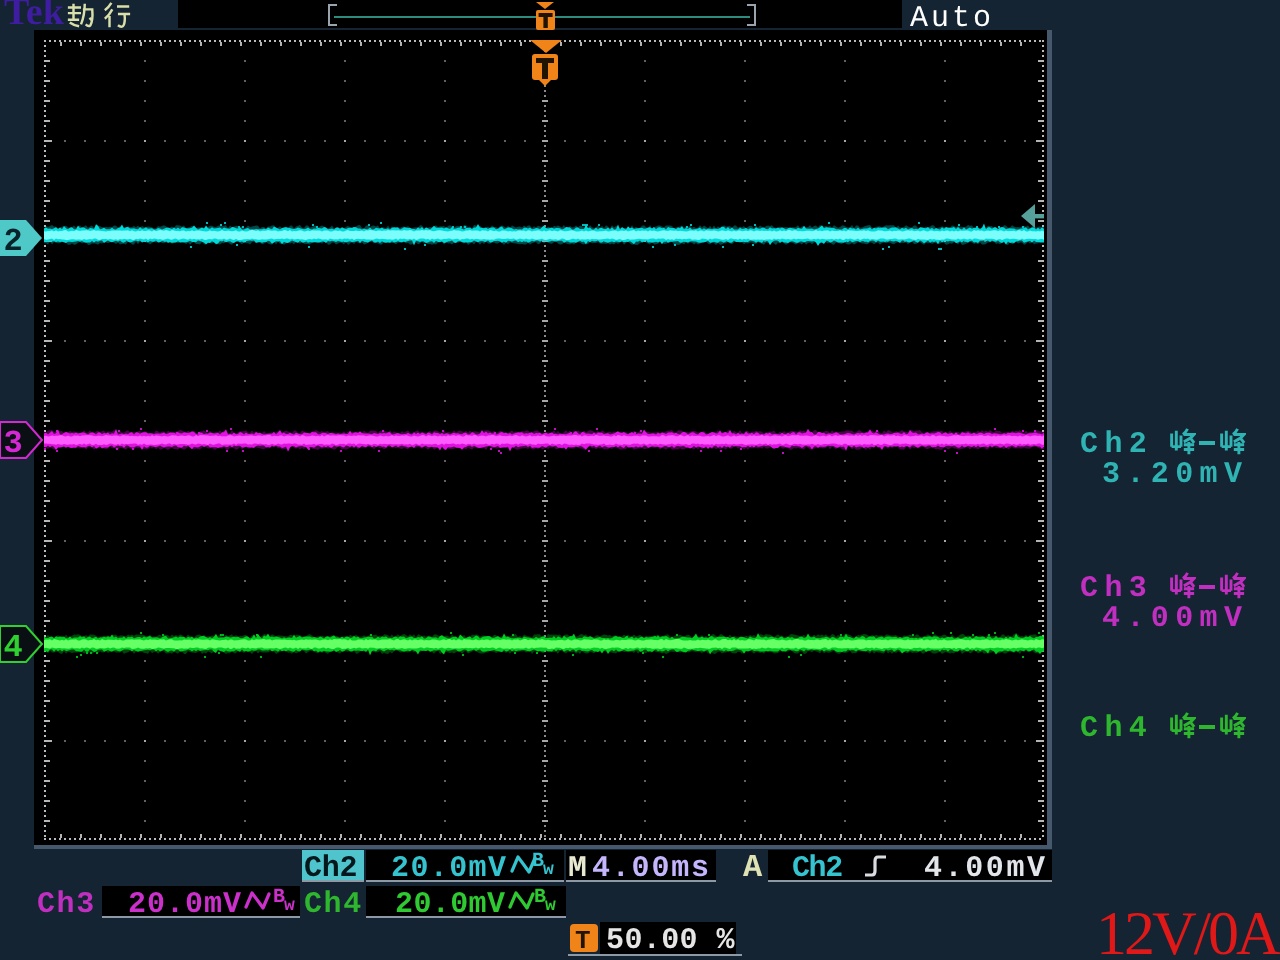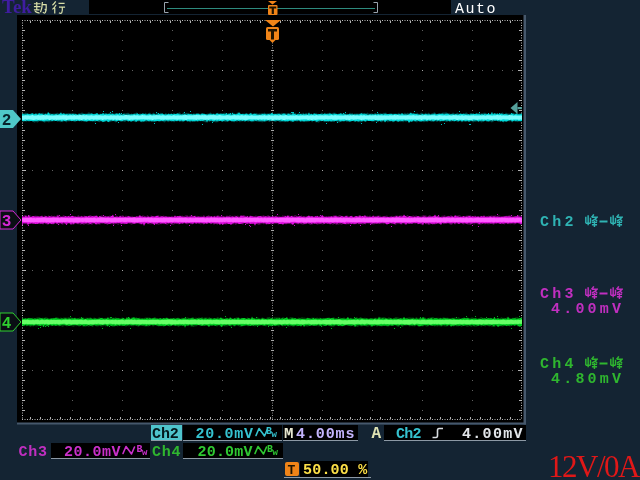--- a/index.html
+++ b/index.html
@@ -534,20 +534,21 @@
     </svg>
     <svg style="position:absolute;left:608px;top:213px" width="15" height="15" viewBox="0 0 16 16">
       <g stroke="#2fb3b3">
         <g stroke-width="1.55" fill="none">
           <path d="M3,4 V11 M5.5,2.5 V13 M8,5 V11 M3,11 H8"></path>
           <path d="M11.5,1.5 Q10.5,3.5 9,4.5 M9.5,4.5 H15 Q13,7 9.5,8.5 M13,6.5 Q14,7.5 15,9"></path>
           <path d="M9.5,10 H15 M9.5,12.5 H15 M12.2,8.5 V15"></path>
         </g>
       </g>
     </svg>
+    <div class="t" style="left:551px;top:229px;font:bold 15px 'Liberation Mono';letter-spacing:3.2px;color:#2fb3b3">3.20mV</div>
     <div class="t" style="left:540px;top:286px;font:bold 15px 'Liberation Mono';letter-spacing:3.2px;color:#c02fc0">Ch3</div>
     <svg style="position:absolute;left:583px;top:285px" width="15" height="15" viewBox="0 0 16 16">
       <g stroke="#c02fc0">
         <g stroke-width="1.55" fill="none">
           <path d="M3,4 V11 M5.5,2.5 V13 M8,5 V11 M3,11 H8"></path>
           <path d="M11.5,1.5 Q10.5,3.5 9,4.5 M9.5,4.5 H15 Q13,7 9.5,8.5 M13,6.5 Q14,7.5 15,9"></path>
           <path d="M9.5,10 H15 M9.5,12.5 H15 M12.2,8.5 V15"></path>
         </g>
       </g>
     </svg>
@@ -579,21 +580,20 @@
     </svg>
     <svg style="position:absolute;left:608px;top:355px" width="15" height="15" viewBox="0 0 16 16">
       <g stroke="#2fb62f">
         <g stroke-width="1.55" fill="none">
           <path d="M3,4 V11 M5.5,2.5 V13 M8,5 V11 M3,11 H8"></path>
           <path d="M11.5,1.5 Q10.5,3.5 9,4.5 M9.5,4.5 H15 Q13,7 9.5,8.5 M13,6.5 Q14,7.5 15,9"></path>
           <path d="M9.5,10 H15 M9.5,12.5 H15 M12.2,8.5 V15"></path>
         </g>
       </g>
     </svg>
-    <div class="t" style="left:551px;top:371px;font:bold 15px 'Liberation Mono';letter-spacing:3.2px;color:#2fb62f">4.80mV</div>
 <div class="t" style="left:150.5px;top:425px;width:31px;height:15px;background:#4fc4cc;border-bottom:1px solid #8d99a5"></div>
     <div class="t" style="left:152px;top:426px;font:bold 15px 'Liberation Mono';letter-spacing:-0.1px;color:#03181c">Ch2</div>
     <div class="t" style="left:182.5px;top:425px;width:99px;height:15px;background:#000;border-bottom:1px solid #8d99a5"></div>
     <div class="t" style="left:195.5px;top:426px;font:bold 15px 'Liberation Mono';letter-spacing:0.7px;color:#35c3d0">20.0mV</div>
     <svg style="position:absolute;left:254.5px;top:427px" width="14" height="11" viewBox="0 0 14 11">
       <polyline points="1,8.5 4,1.5 7,5.5 9.5,9 12.5,2" stroke="#35c3d0" fill="none" stroke-width="1.6" stroke-linejoin="round" stroke-linecap="round"></polyline>
     </svg>
     <div style="position:absolute;left:266px;top:426px;font:bold 10px 'Liberation Mono';color:#35c3d0">B</div>
     <div style="position:absolute;left:271.5px;top:430px;font:bold 9px 'Liberation Mono';color:#35c3d0">w</div>
     <div class="t" style="left:282.5px;top:425px;width:75.5px;height:15px;background:#000;border-bottom:1px solid #8d99a5"></div>
@@ -619,14 +619,14 @@
     <div class="t" style="left:197.5px;top:444px;font:bold 15px 'Liberation Mono';letter-spacing:0.2px;color:#2fc932">20.0mV</div>
     <svg style="position:absolute;left:254px;top:445px" width="14" height="11" viewBox="0 0 14 11">
       <polyline points="1,8.5 4,1.5 7,5.5 9.5,9 12.5,2" stroke="#2fc932" fill="none" stroke-width="1.6" stroke-linejoin="round" stroke-linecap="round"></polyline>
     </svg>
     <div style="position:absolute;left:267px;top:444px;font:bold 10px 'Liberation Mono';color:#2fc932">B</div>
     <div style="position:absolute;left:272.5px;top:448px;font:bold 9px 'Liberation Mono';color:#2fc932">w</div>
     <div class="t" style="left:284px;top:477px;width:87px;height:1px;background:#8d99a5"></div>
     <div class="t" style="left:285px;top:462px;width:14px;height:14px;background:#f08418;border-radius:2px"></div>
     <div class="t" style="left:287.5px;top:462.5px;font:bold 13px 'Liberation Mono';color:#201400">T</div>
     <div class="t" style="left:300px;top:461px;width:68px;height:16px;background:#000;border-bottom:1px solid #8d99a5"></div>
-    <div class="t" style="left:303px;top:462px;font:bold 15px 'Liberation Mono';letter-spacing:0.2px;color:#fde047">50.00 %</div>
+    <div class="t" style="left:303px;top:462px;font:bold 15px 'Liberation Mono';letter-spacing:0.2px;color:#e5e5e5">50.00 %</div>
     <div class="t" style="left:548px;top:449px;font:31px &quot;Liberation Serif&quot;;letter-spacing:-1.5px;color:#e01818">12V/0A</div>
 </div>
 </body></html>

